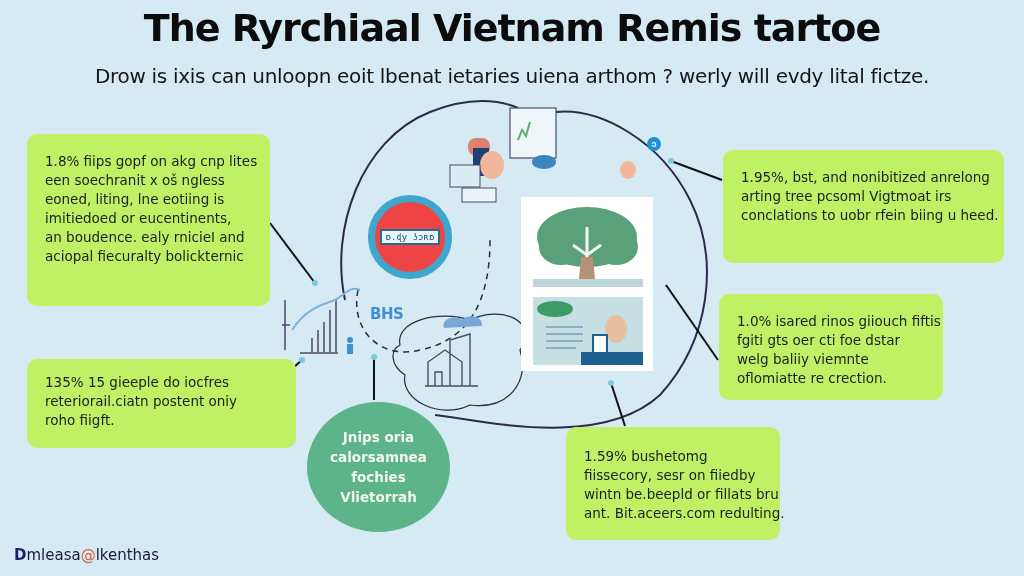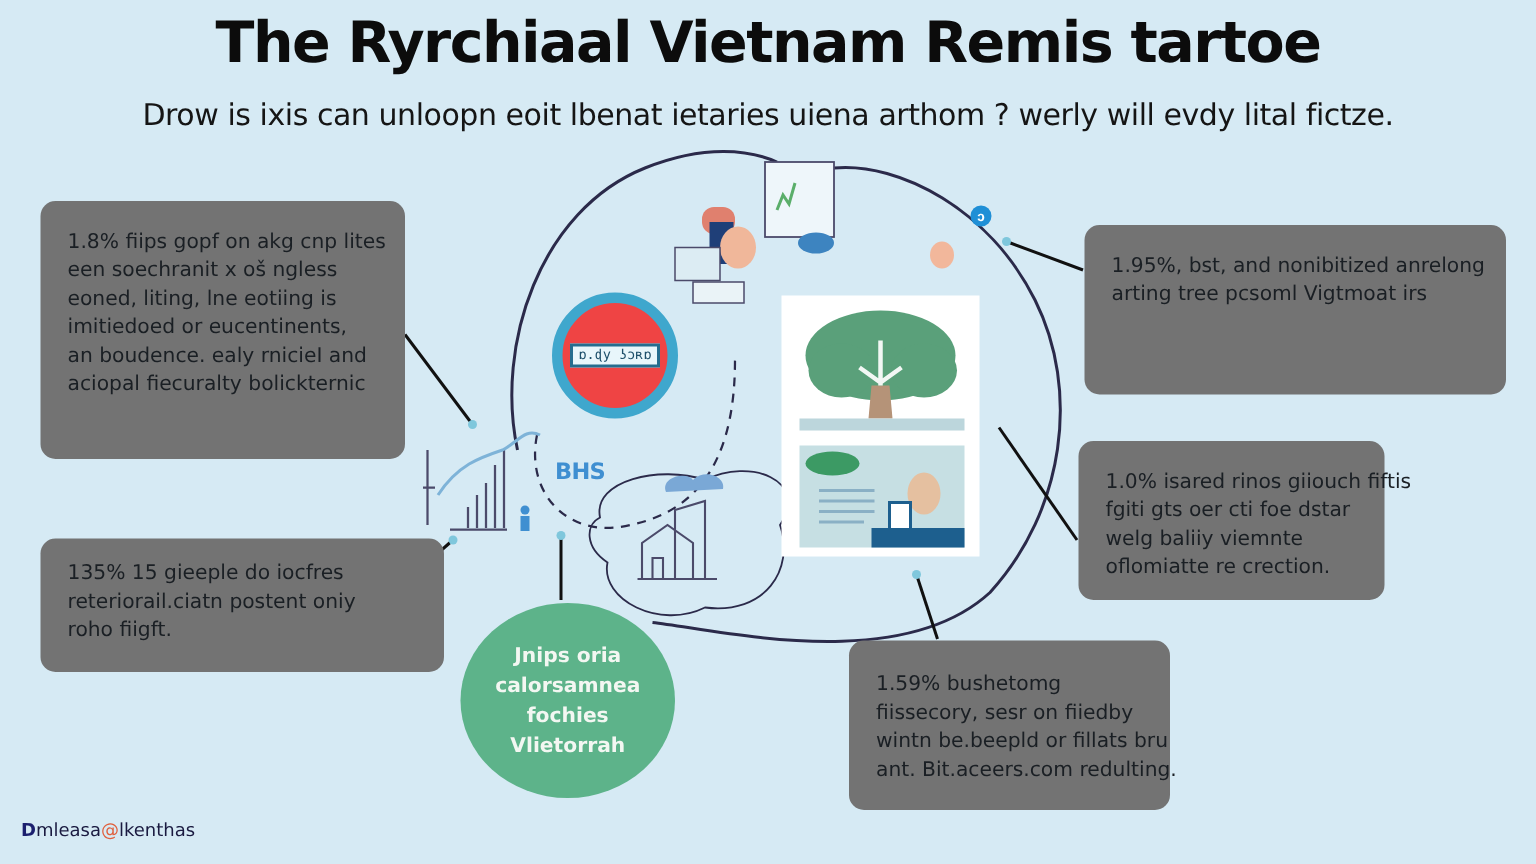--- a/index.html
+++ b/index.html
@@ -13,36 +13,36 @@
     position: absolute; left: 0; top: 6px; width: 1024px; text-align: center;
     font-family: "DejaVu Sans", sans-serif; font-weight: bold;
     font-size: 38px; letter-spacing: -1px; color: #0c0c0c;
   }
   .subtitle {
     position: absolute; left: 0; top: 64px; width: 1024px; text-align: center;
     font-family: "DejaVu Sans", sans-serif; font-size: 20px; color: #151515;
     letter-spacing: -0.3px;
   }
   .card {
-    position: absolute; background: #737373; border-radius: 10px;
+    position: absolute; background: #bef264; border-radius: 10px;
     box-sizing: border-box; padding: 18px 14px 14px 18px;
     font-family: "DejaVu Sans", sans-serif; font-size: 13.5px; line-height: 19px;
     color: #1a1f24;
   }
   .card .line { display: block; white-space: nowrap; }
   .green-circle {
     position: absolute; left: 307px; top: 402px; width: 143px; height: 130px;
     border-radius: 50%; background: #5db38a;
     display: flex; flex-direction: column; align-items: center; justify-content: center;
     font-family: "DejaVu Sans", sans-serif; font-weight: bold; font-size: 13.5px;
     line-height: 20px; color: #f3f7f2; text-align: center;
   }
   .footer {
     position: absolute; left: 14px; top: 546px;
-    font-family: "DejaVu Sans", sans-serif; font-size: 12px; color: #1a1a40;
+    font-family: "DejaVu Sans", sans-serif; font-size: 15px; color: #1a1a40;
   }
   .footer .logo-mark { color: #1b1f6e; font-weight: bold; }
   .footer .logo-accent { color: #e0603d; }
   svg.layer { position: absolute; left: 0; top: 0; }
   .badge {
     position: absolute; left: 368px; top: 195px; width: 84px; height: 84px;
     border-radius: 50%; background: #ef4444; border: 7px solid #3fa7cd;
     box-sizing: border-box;
     display: flex; align-items: center; justify-content: center;
   }
@@ -155,23 +155,24 @@
 
 <div class="card" style="left:27px; top:359px; width:269px; height:89px; padding-top:14px;">
   <span class="line">135% 15 gieeple do iocfres</span>
   <span class="line">reteriorail.ciatn postent oniy</span>
   <span class="line">roho fiigft.</span>
 </div>
 
 <div class="card" style="left:723px; top:150px; width:281px; height:113px; padding-top:18px;">
   <span class="line">1.95%, bst, and nonibitized anrelong</span>
   <span class="line">arting tree pcsoml Vigtmoat irs</span>
+  <span class="line">conclations to uobr rfein biing u heed.</span>
 </div>
 
-<div class="card" style="left:719px; top:294px; width:204px; height:106px; padding-top:18px;">
+<div class="card" style="left:719px; top:294px; width:224px; height:106px; padding-top:18px;">
   <span class="line">1.0% isared rinos giiouch fiftis</span>
   <span class="line">fgiti gts oer cti foe dstar</span>
   <span class="line">welg baliiy viemnte</span>
   <span class="line">oflomiatte re crection.</span>
 </div>
 
 <div class="card" style="left:566px; top:427px; width:214px; height:113px; padding-top:20px;">
   <span class="line">1.59% bushetomg</span>
   <span class="line">fiissecory, sesr on fiiedby</span>
   <span class="line">wintn be.beepld or fillats bru</span>

